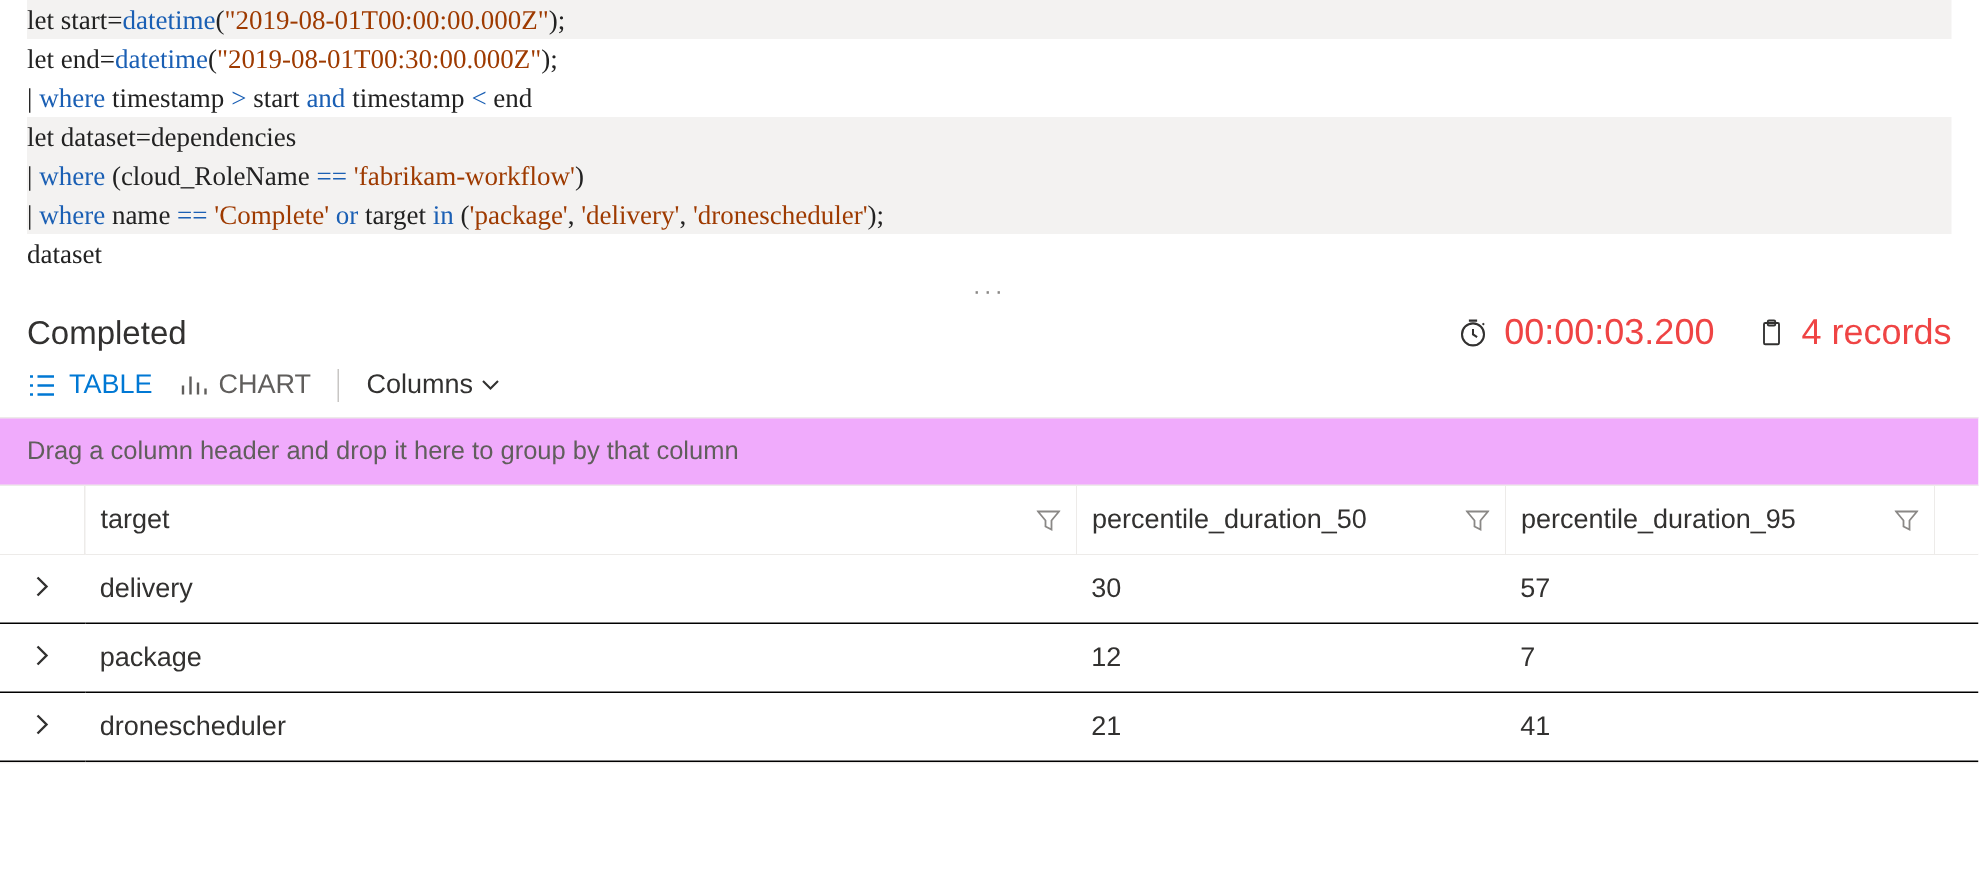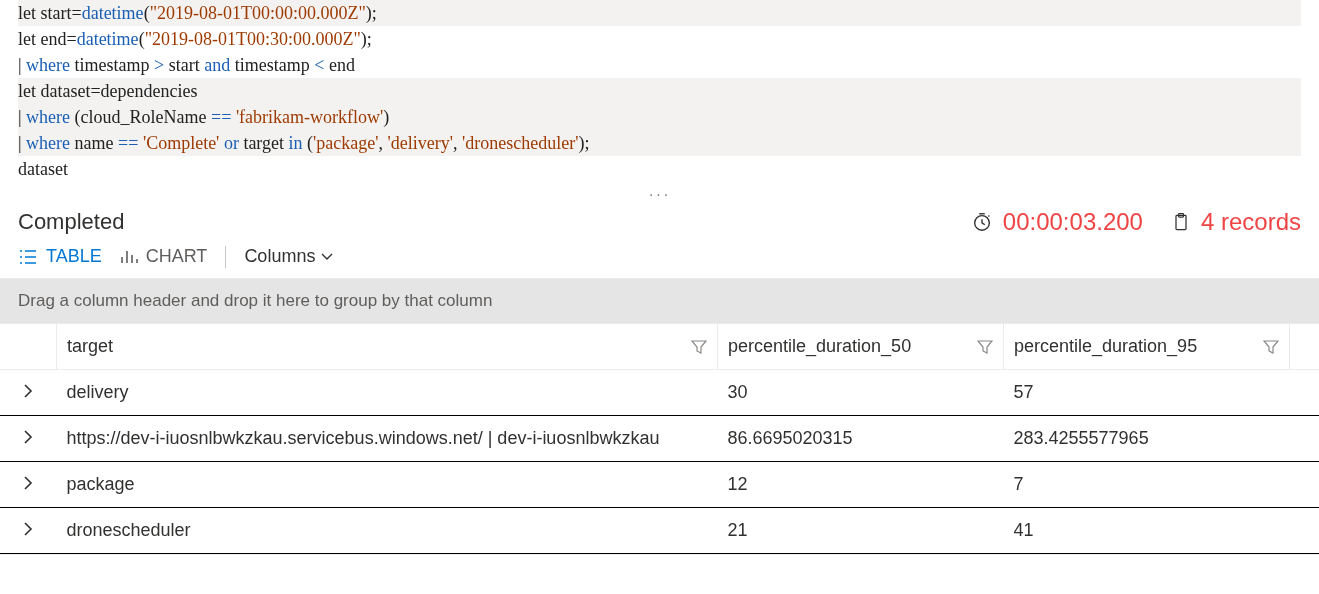--- a/index.html
+++ b/index.html
@@ -21,21 +21,21 @@
 .statusbar .spacer{flex:1}
 .statusbar .stat{display:flex;align-items:center;gap:10px;margin-left:28px;font-size:24px;color:#ef4444}
 .statusbar svg{flex:none}
 
 .toolbar{display:flex;align-items:flex-start;gap:18px;padding:4px 18px 10px 18px;font-size:18px;color:#323130}
 .tab{display:flex;align-items:center;gap:8px;color:#605e5c;cursor:pointer}
 .tab.active{color:#0078d4}
 .divider{width:1px;height:22px;background:#c8c6c4}
 .columns-btn{display:flex;align-items:center;gap:6px;cursor:pointer}
 
-.groupby{background:#e5e5e5;border-top:1px solid #edebe9;border-bottom:1px solid #edebe9;color:#605e5c;font-size:17px;padding:12px 18px}
+.groupby{background:#f0abfc;border-top:1px solid #edebe9;border-bottom:1px solid #edebe9;color:#605e5c;font-size:17px;padding:12px 18px}
 
 table.results{width:100%;border-collapse:collapse;font-size:18px}
 table.results th{font-weight:400;color:#323130;text-align:left;background:#fff;border-bottom:1px solid #edebe9;padding:12px 10px;position:relative}
 table.results th .col-wrap{display:flex;align-items:center;justify-content:space-between}
 table.results th:first-child{width:36px}
 table.results td{border-bottom:1px solid #000000;padding:12px 10px;vertical-align:middle}
 table.results td.expander{width:36px;text-align:center;color:#323130;cursor:pointer;font-size:18px}
 .filter-icon svg{display:block}
 th{border-right:1px solid #edebe9}
 th:last-child{border-right:none}
@@ -148,29 +148,20 @@
             </svg></td>
           <td>delivery</td>
           <td>30</td>
           <td>57</td>
           <td></td>
         </tr>
         <tr>
           <td class="expander"><svg width="10" height="14" viewBox="0 0 10 14" fill="none" stroke="#323130" stroke-width="1.6">
               <path d="M2 1l6 6-6 6"></path>
             </svg></td>
-          <td>https://dev-i-iuosnlbwkzkau.servicebus.windows.net/ | dev-i-iuosnlbwkzkau</td>
-          <td>86.6695020315</td>
-          <td>283.4255577965</td>
-          <td></td>
-        </tr>
-        <tr>
-          <td class="expander"><svg width="10" height="14" viewBox="0 0 10 14" fill="none" stroke="#323130" stroke-width="1.6">
-              <path d="M2 1l6 6-6 6"></path>
-            </svg></td>
           <td>package</td>
           <td>12</td>
           <td>7</td>
           <td></td>
         </tr>
         <tr>
           <td class="expander"><svg width="10" height="14" viewBox="0 0 10 14" fill="none" stroke="#323130" stroke-width="1.6">
               <path d="M2 1l6 6-6 6"></path>
             </svg></td>
           <td>dronescheduler</td>

